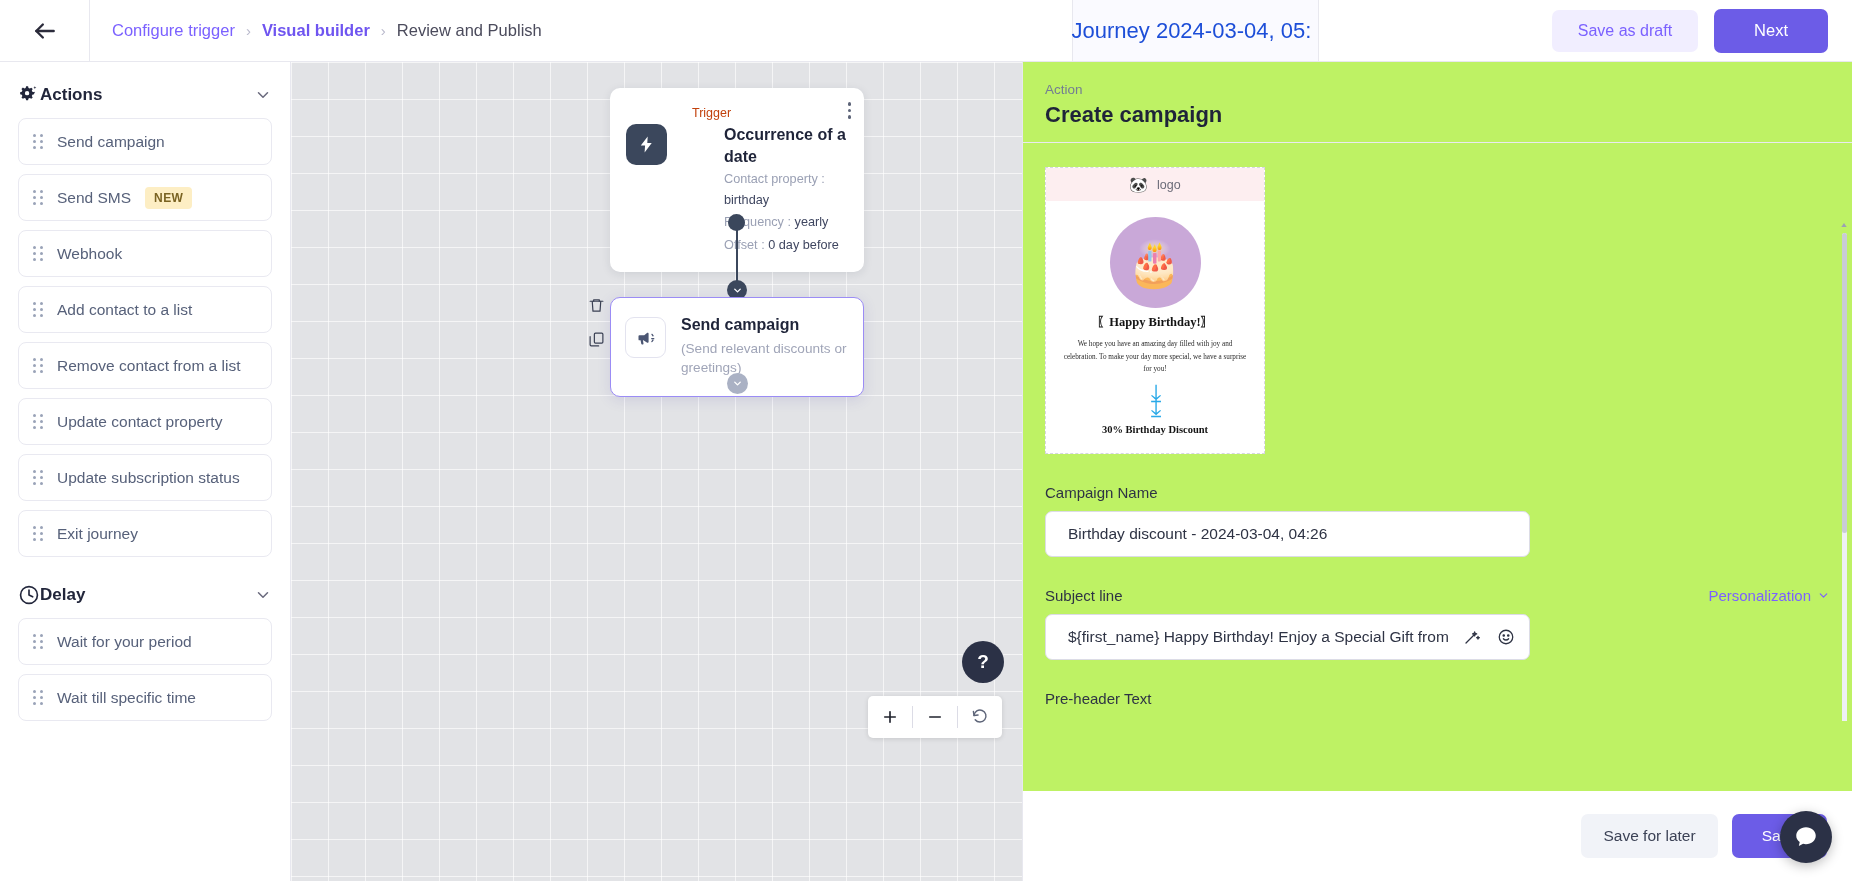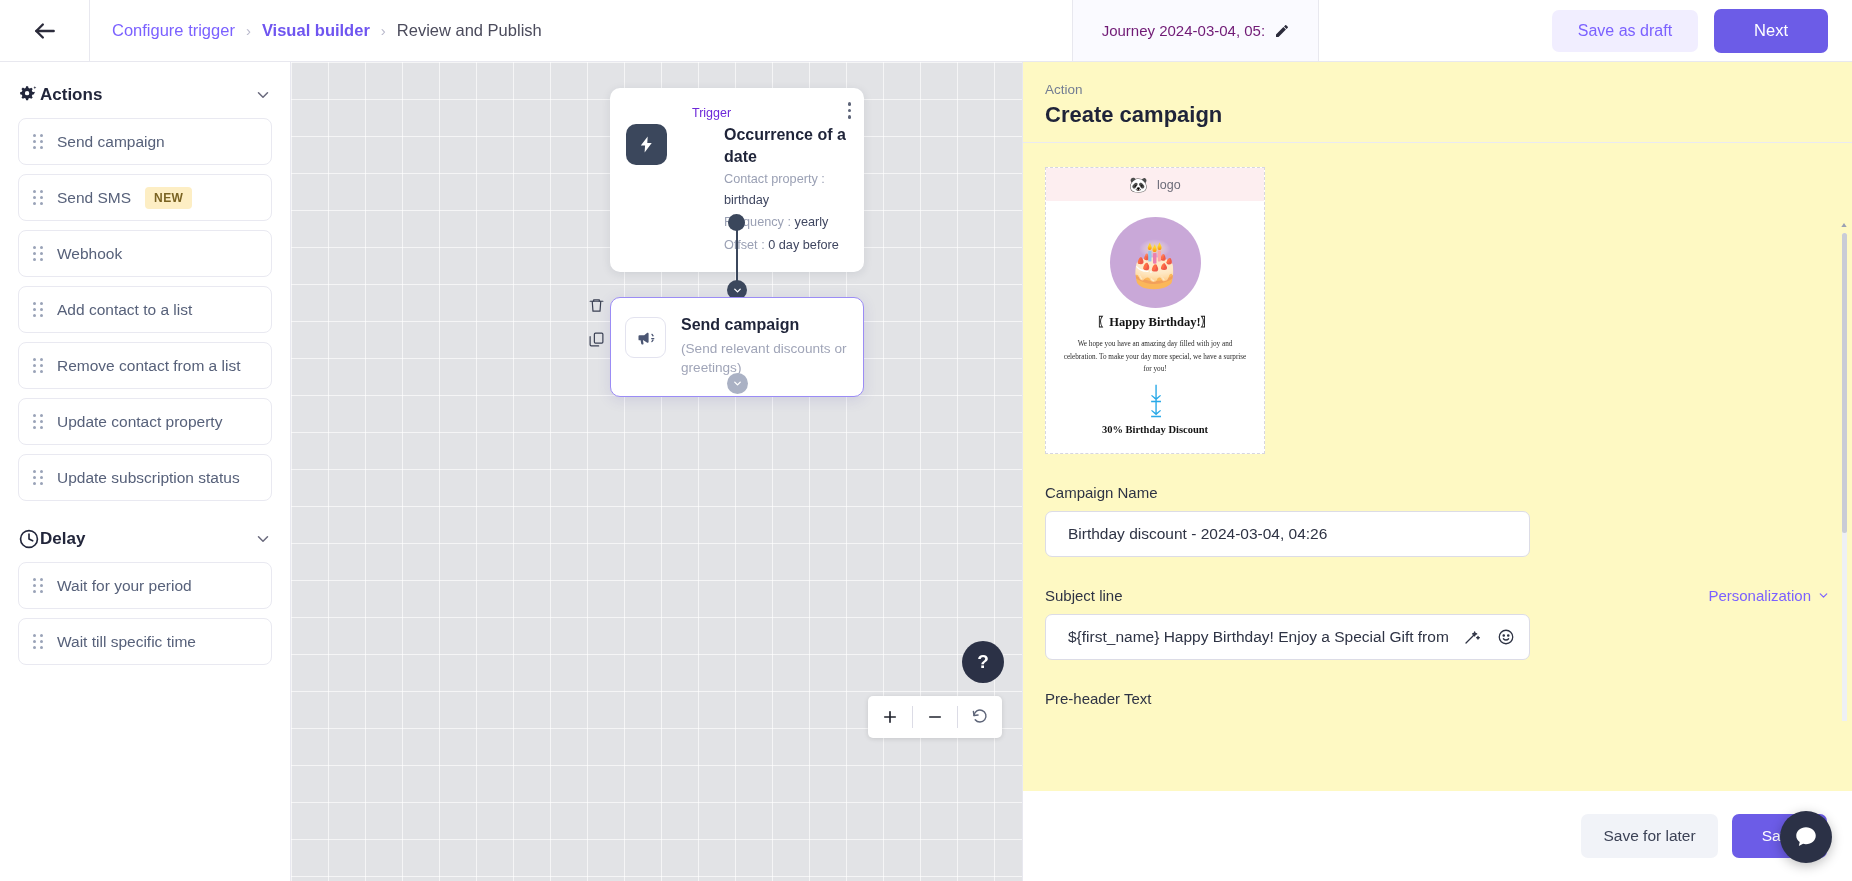--- a/index.html
+++ b/index.html
@@ -28,21 +28,21 @@
   .crumb { color:#7b61ff; cursor:pointer; }
   .crumb.active { color:#6f55f0; font-weight:700; }
   .crumb.last { color:#4b4b5c; font-weight:400; }
   .crumb-sep { color:#b9b9cc; font-size:15px; }
   .crumbs-spacer { flex:1; }
   .journey-cell {
     width:247px; display:flex; align-items:center; justify-content:center;
     gap:9px; background:#fafaff;
     border-left:1px solid #e8e8ef; border-right:1px solid #e8e8ef;
   }
-  .journey-title { font-size:15px; color:#701a75; white-space:nowrap; }
+  .journey-title { font-size:22px; color:#1d4ed8; white-space:nowrap; }
   .pencil { width:16px; height:16px; color:#2b2b3b; cursor:pointer; }
   .topbar-right {
     flex:1; display:flex; align-items:center; justify-content:flex-end;
     gap:16px; padding-right:24px;
   }
   .btn-draft {
     background:#f1eeff; color:#7b61ff; border:none; border-radius:7px;
     padding:0 26px; height:42px; font-size:16px; cursor:pointer;
     font-family:inherit;
   }
@@ -88,21 +88,21 @@
       linear-gradient(to right, rgba(255,255,255,.65) 1px, transparent 1px),
       linear-gradient(to bottom, rgba(255,255,255,.65) 1px, transparent 1px);
     background-size:37px 37px;
     overflow:hidden;
   }
   .node {
     position:absolute; background:#ffffff; border-radius:10px;
     box-shadow:0 2px 10px rgba(30,35,60,.10);
   }
   .node-trigger { left:319px; top:26px; width:254px; padding:18px 16px 16px 16px; }
-  .node-head-label { font-size:12.5px; color:#6d28d9; margin-left:66px; }
+  .node-head-label { font-size:12.5px; color:#c2410c; margin-left:66px; }
   .trig-body { display:flex; gap:16px; margin-top:4px; }
   .sq-icon {
     width:41px; height:41px; border-radius:10px; background:#3b475c;
     display:flex; align-items:center; justify-content:center; flex:0 0 41px;
   }
   .sq-icon svg { width:19px; height:19px; color:#fff; }
   .trig-text { flex:1;margin-left:41px; }
   .node-title { font-size:16px; font-weight:700; color:#1f2439; line-height:1.35; }
   .node-kv { font-size:12.7px; color:#9aa0b4; line-height:1.62; margin-top:2px; }
   .node-kv b { color:#3f4660; font-weight:400; }
@@ -160,21 +160,21 @@
   .zoom-btn {
     flex:1; display:flex; align-items:center; justify-content:center;
     height:100%; cursor:pointer; color:#20232e;
   }
   .zoom-btn svg { width:18px; height:18px; }
   .zoom-div { width:1px; height:22px; background:#dcdce6; }
 
   
   .rpanel {
     position:absolute; top:62px; left:1022px; width:830px; height:819px;
-    background:#fef9c3; border-left:1px solid #e8e8ef;
+    background:#bef264; border-left:1px solid #e8e8ef;
   }
   .rp-head { padding:20px 0 14px 22px; }
   .rp-eyebrow { font-size:13.5px; color:#737d93; }
   .rp-title { font-size:22px; font-weight:700; color:#1f2439; margin-top:5px; }
   .rp-divider { height:1px; background:#eaeaf1; margin:0; }
   .rp-body { position:relative; height:578px; overflow:hidden; padding:24px 22px 0 22px; }
 
   .mail-card {
     width:220px; margin:0 auto 0 0; border:1px dashed #d6d6e0;
     background:#fff;
@@ -369,20 +369,31 @@
     <div class="drag-item">
       <span class="grip">
           <i></i>
           <i></i>
           <i></i>
           <i></i>
           <i></i>
           <i></i>
         </span>
       <span class="drag-label">Update subscription status</span>
+    </div>
+    <div class="drag-item">
+      <span class="grip">
+          <i></i>
+          <i></i>
+          <i></i>
+          <i></i>
+          <i></i>
+          <i></i>
+        </span>
+      <span class="drag-label">Exit journey</span>
     </div>
 
     <div class="section-head" style="padding-top:18px;">
       <svg class="sec-icon" viewBox="0 0 24 24" fill="none" stroke="currentColor" stroke-width="1.8" stroke-linecap="round" stroke-linejoin="round">
         <circle cx="12" cy="12" r="9.2"></circle>
           <polyline points="12,6.5 12,12 16,14"></polyline>
       </svg>
       <span class="sec-title">Delay</span>
       <svg class="sec-chev" viewBox="0 0 24 24" fill="none" stroke="currentColor" stroke-width="2" stroke-linecap="round" stroke-linejoin="round">
           <polyline points="6,9 12,15 18,9"></polyline>

